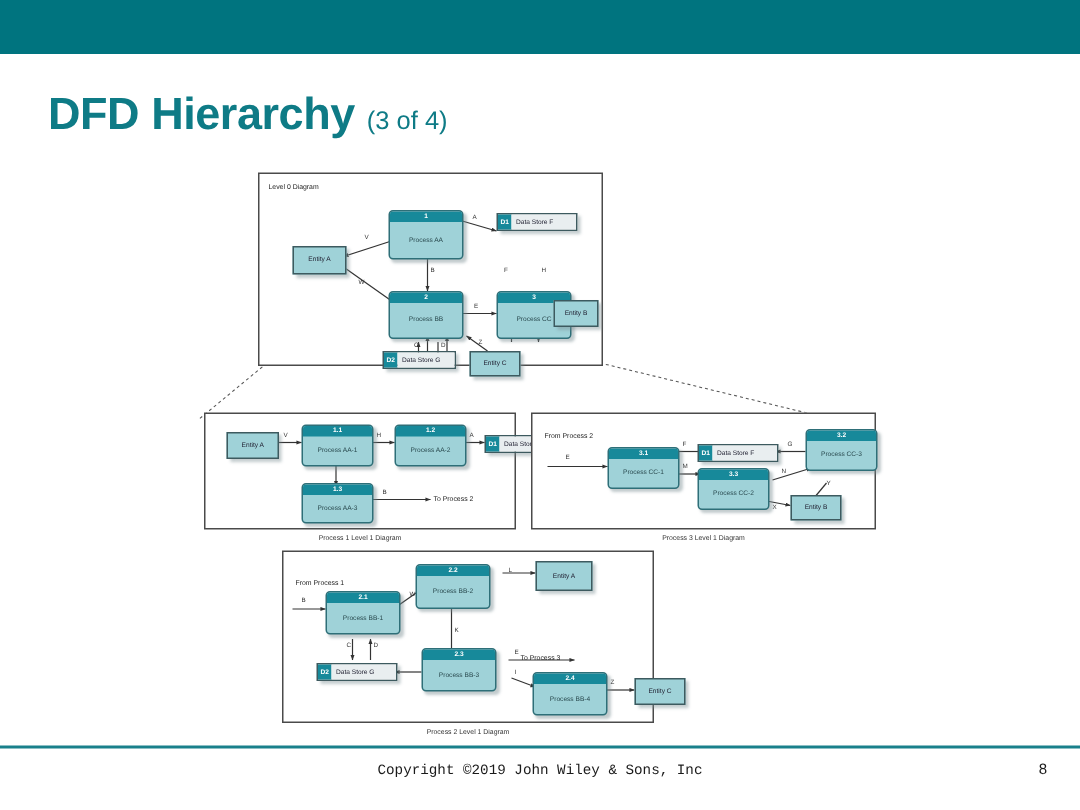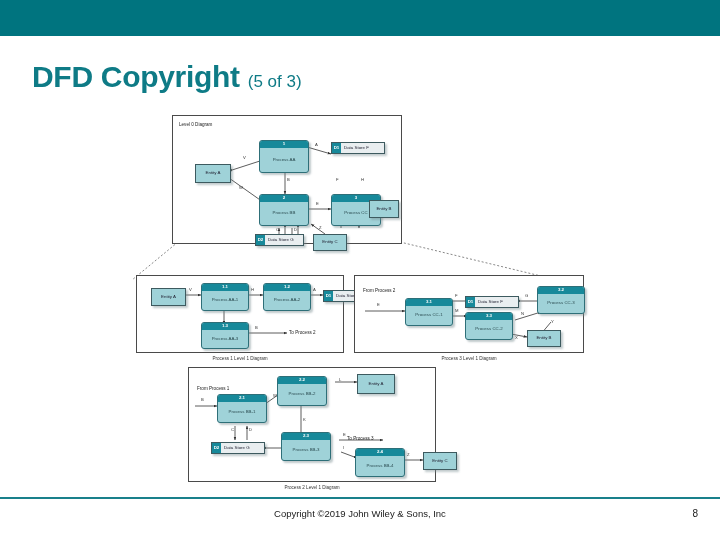--- a/index.html
+++ b/index.html
@@ -12,21 +12,21 @@
   
   .topbar{position:absolute;left:0;top:0;width:720px;height:36px;background:#00747f;}
 
   
   .title-wrap{position:absolute;left:32px;top:62px;display:flex;align-items:baseline;gap:8px;}
   .title-main{font-size:30px;font-weight:bold;color:#0e7b86;letter-spacing:-.3px;line-height:1;}
   .title-sub{font-size:17px;color:#0e7b86;line-height:1;}
 
   
   .footrule{position:absolute;left:0;top:497px;width:720px;height:2px;background:#19808b;}
-  .footnote{position:absolute;left:0;top:508px;width:720px;text-align:center;font-size:9.5px;color:#1a1a1a;}
+  .footnote{position:absolute;left:0;top:508px;width:720px;text-align:center;font-size:9.5px;color:#1a1a1a;font-family:Liberation Mono, monospace;}
   .pagenum{position:absolute;right:22px;top:508px;font-size:10px;color:#1a1a1a;}
 
   
   .canvas{position:absolute;left:0;top:105px;width:720px;height:390px;}
   .dg{position:absolute;border:1px solid #4a4a4a;background:#ffffff;}
   .dg-cap{position:absolute;font-size:4.6px;color:#333;white-space:nowrap;text-align:center;}
   .dg-lbl{position:absolute;font-size:4.6px;color:#222;white-space:nowrap;}
 
   
   .proc{position:absolute;border:1px solid #2e6f78;border-radius:3px;
@@ -57,22 +57,22 @@
   .leadsvg{position:absolute;left:0;top:0;width:720px;height:390px;overflow:visible;pointer-events:none;}
 </style>
 </head>
 <body>
 
 <div id="slide">
 
   <div class="topbar"></div>
 
   <div class="title-wrap">
-    <span class="title-main">DFD Copyright</span>
-    <span class="title-sub">(5 of 3)</span>
+    <span class="title-main">DFD Hierarchy</span>
+    <span class="title-sub">(3 of 4)</span>
   </div>
 
   <div class="canvas">
 
     <svg class="leadsvg">
       <g stroke="#555" stroke-width="0.7" stroke-dasharray="2,2" fill="none">
         <path d="M 178 137 L 132 175"></path>
         <path d="M 400 137 L 545 172"></path>
       </g>
     </svg>

